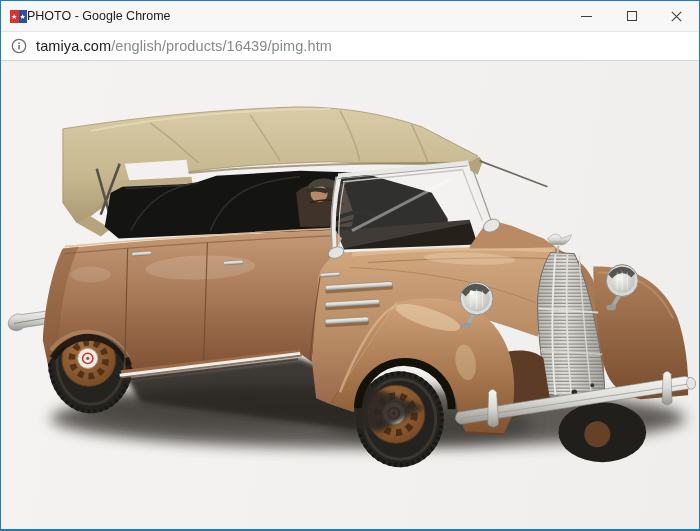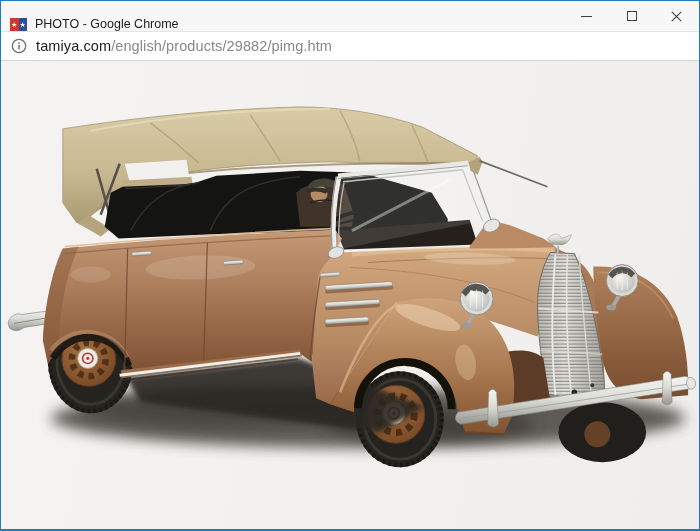--- a/index.html
+++ b/index.html
@@ -4,21 +4,21 @@
 <style>
   :root{
     --c-accent:#1d7cbd; --c-titlebar-bg:#f7f7f7; --c-title-text:#1c1c1c;
     --c-url-domain:#202124; --c-url-path:#85898c; --c-fav-red:#d6342c; --c-fav-blue:#2f4ea0;
     --c-photo-bg:#f2f1ef; --c-shadow:#4f4b46;
   }
   *{margin:0;padding:0;box-sizing:border-box}
   body{width:700px;height:531px;overflow:hidden;font-family:"Liberation Sans",sans-serif;background:#fff}
   .window{width:700px;height:531px;border:1px solid var(--c-accent);border-bottom:2px solid var(--c-accent);display:flex;flex-direction:column;background:#fff}
   
-  .titlebar{height:30px;flex:0 0 30px;background:var(--c-titlebar-bg);display:flex;align-items:flex-end;padding:0 0 0 9px;gap:8px}
+  .titlebar{height:30px;flex:0 0 30px;background:var(--c-titlebar-bg);display:flex;align-items:center;padding:0 0 0 9px;}
   .favicon{width:17px;height:13px;display:flex;flex:0 0 17px}
   .fav-half{width:8.5px;height:13px;display:flex;align-items:center;justify-content:center;color:#fff;font-size:7px;line-height:1}
   .fav-red{background:var(--c-fav-red)}
   .fav-blue{background:var(--c-fav-blue)}
   .title{font-size:12.5px;color:var(--c-title-text);white-space:nowrap}
   .controls{margin-left:auto;display:flex;height:30px}
   .ctrl{width:45px;height:30px;display:flex;align-items:center;justify-content:center;cursor:default}
   .glyph-min{width:11px;height:1px;background:#404040;display:block}
   .glyph-max{width:10px;height:10px;border:1px solid #404040;display:block}
   
@@ -58,21 +58,21 @@
     </div>
   </div>
 
   <div class="urlbar">
     <svg width="16" height="16" viewBox="0 0 16 16">
       <circle cx="8" cy="8" r="6.7" fill="none" stroke="#6a6f73" stroke-width="1.3"></circle>
       <rect x="7.3" y="7" width="1.5" height="4.4" fill="#6a6f73"></rect>
       <rect x="7.3" y="4.4" width="1.5" height="1.6" fill="#6a6f73"></rect>
     </svg>
     <div class="url">
-      <span class="domain">tamiya.com</span><span class="path">/english/products/29882/pimg.htm</span>
+      <span class="domain">tamiya.com</span><span class="path">/english/products/16439/pimg.htm</span>
     </div>
   </div>
 
   <div class="photo">
     <svg viewBox="0 0 700 469" preserveAspectRatio="none">
       <title>Product photo of a Tamiya 1/35 scale model: 1930s Toyota Model AB staff car with tan body, khaki folding canvas top, uniformed driver figure, chrome radiator grille, headlights and bumpers, brown steel wheels with red hub emblems, photographed on a light gray studio background.</title>
       <defs>
         <linearGradient id="gBody" x1="0" y1="0" x2="0" y2="1">
           <stop offset="0" stop-color="#c59a76"></stop>
             <stop offset=".45" stop-color="#a97a58"></stop>

